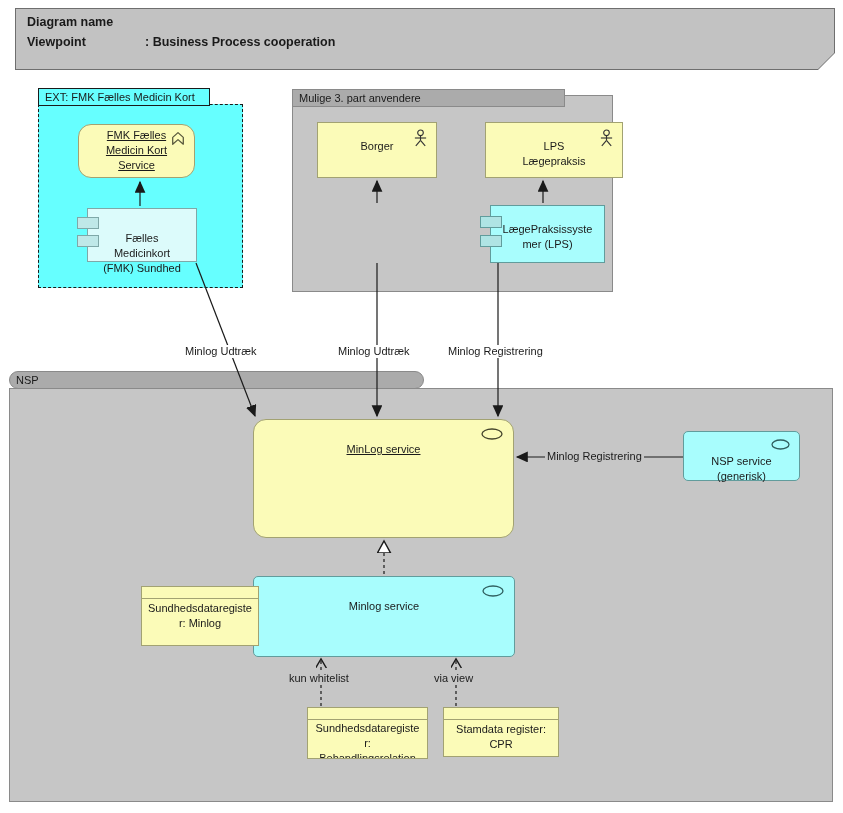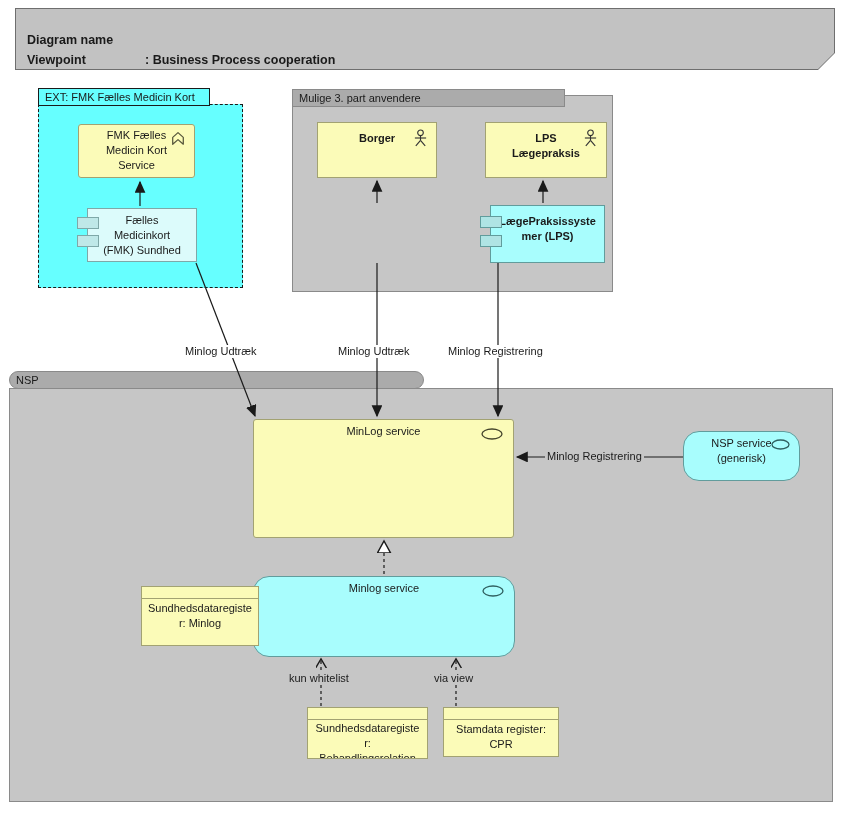--- a/index.html
+++ b/index.html
@@ -13,47 +13,47 @@
   }
   html,body{margin:0;padding:0;background:#ffffff;}
   .canvas{position:relative;width:843px;height:813px;background:#fff;overflow:hidden;
           font-family:"Liberation Sans", sans-serif;color:var(--ink);}
 
   
   .title-outer{position:absolute;left:15px;top:8px;width:820px;height:62px;background:#6e6e6e;
     clip-path:polygon(0 0,100% 0,100% calc(100% - 17px),calc(100% - 17px) 100%,0 100%);}
   .title-inner{position:absolute;left:1px;top:1px;width:818px;height:60px;background:var(--title-fill);
     clip-path:polygon(0 0,100% 0,100% calc(100% - 16px),calc(100% - 16px) 100%,0 100%);
-    font-weight:bold;font-size:12.5px;line-height:20px;padding:21px 0 0 11px;box-sizing:border-box;}
+    font-weight:bold;font-size:12.5px;line-height:20px;padding:3px 0 0 11px;box-sizing:border-box;}
   .trow{display:grid;grid-template-columns:118px auto;}
 
   
   .group-tab{position:absolute;box-sizing:border-box;border:1px solid var(--group-border);
     background:var(--group-tab-fill);font-size:11px;line-height:16px;padding-left:6px;z-index:2;}
   .group-body{position:absolute;box-sizing:border-box;border:1px solid var(--group-border);
     background:var(--group-body-fill);z-index:1;}
   .ext-tab{background:var(--ext-group-fill);border:1px solid #1a1a1a;}
   .ext-body{background:var(--ext-group-fill);border:1px dashed #1a1a1a;}
 
   .wires{position:absolute;left:0;top:0;z-index:3;pointer-events:none;}
 
   
   .node{position:absolute;box-sizing:border-box;font-size:11px;line-height:15px;text-align:center;z-index:4;}
-  .yellow-round{background:var(--yellow-fill);border:1px solid var(--yellow-border);border-radius:3px;}
+  .yellow-round{background:var(--yellow-fill);border:1px solid var(--yellow-border);border-radius:13px;text-decoration:underline;}
   .yellow-rect{background:var(--yellow-fill);border:1px solid var(--yellow-border);}
-  .cyan-round{background:var(--cyan-fill);border:1px solid var(--cyan-border);border-radius:16px;}
+  .cyan-round{background:var(--cyan-fill);border:1px solid var(--cyan-border);border-radius:5px;}
   .component{background:var(--cyan-fill);border:1px solid var(--cyan-border);}
   .component.light{background:var(--comp-light-fill);border-color:#7FA8A8;}
   .port{position:absolute;left:-11px;width:22px;height:12px;background:var(--port-fill);
         border:1px solid var(--cyan-border);box-sizing:border-box;}
   .dataobject{background:var(--yellow-fill);border:1px solid var(--yellow-border);overflow:hidden;margin-left:46px;}
   .dobar{height:11px;border-bottom:1px solid var(--yellow-border);}
   .nlabel{display:block;}
   .corner-icon{position:absolute;top:6px;right:8px;}
-  .padtop3{padding-top:3px;} .padtop6{padding-top:4px;} .padtop8{padding-top:8px;font-weight:bold;}
+  .padtop3{padding-top:3px;} .padtop6{padding-top:22px;} .padtop8{padding-top:16px;}
 
   
   .clabel{position:absolute;z-index:5;font-size:11px;line-height:13px;white-space:nowrap;padding:0 2px;}
   .on-white{background:#ffffff;margin-top:12px;} .on-gray{background:var(--group-body-fill);}
 </style>
 </head>
 <body>
 
 <div class="canvas">
 
@@ -128,21 +128,21 @@
         <circle cx="8" cy="4" r="3"></circle>
           <line x1="8" y1="7" x2="8" y2="12"></line>
         <line x1="2" y1="9.5" x2="14" y2="9.5"></line>
           <line x1="8" y1="12" x2="3" y2="18"></line>
           <line x1="8" y1="12" x2="13" y2="18"></line>
       </g>
     </svg>
     <span class="nlabel">Borger</span>
   </div>
 
-  <div class="node yellow-rect padtop8" style="left:485px;top:122px;width:122px;height:56px;">
+  <div class="node yellow-rect padtop8" style="left:485px;top:122px;width:138px;height:56px;">
     <svg class="corner-icon" width="15" height="18" viewBox="0 0 16 19">
       <g fill="none" stroke="#333" stroke-width="1.2">
         <circle cx="8" cy="4" r="3"></circle>
           <line x1="8" y1="7" x2="8" y2="12"></line>
         <line x1="2" y1="9.5" x2="14" y2="9.5"></line>
           <line x1="8" y1="12" x2="3" y2="18"></line>
           <line x1="8" y1="12" x2="13" y2="18"></line>
       </g>
     </svg>
     <span class="nlabel">LPS</span>

